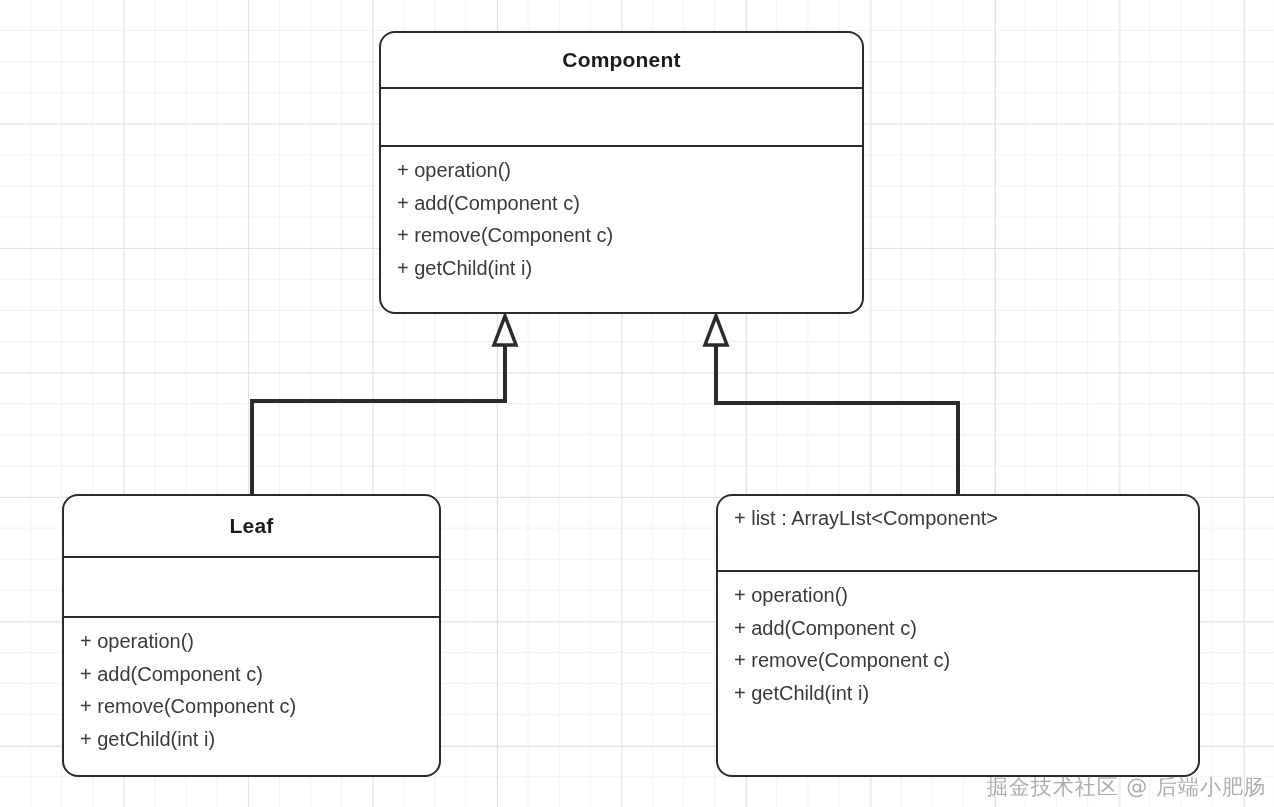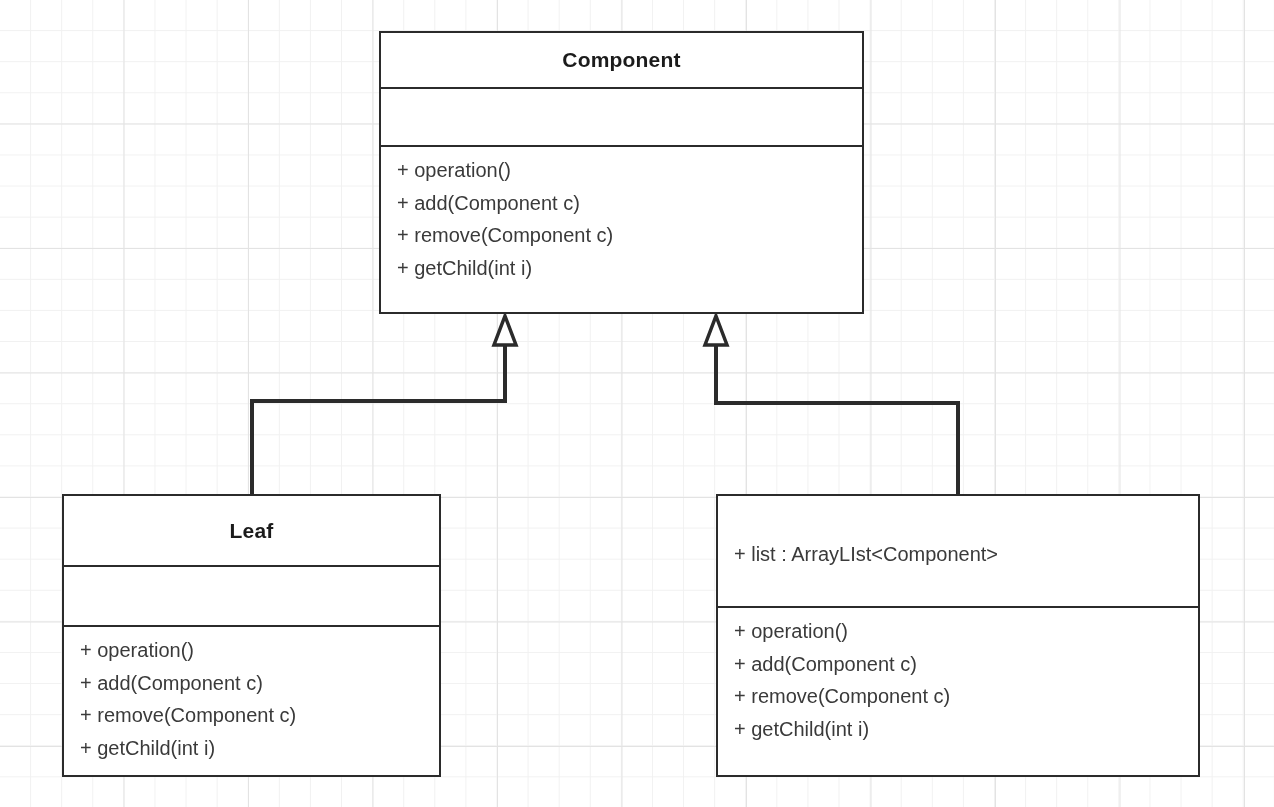--- a/index.html
+++ b/index.html
@@ -35,21 +35,21 @@
     background-position: -1px -1px, -1px -1px, -1px -1px, -1px -1px;
     overflow: hidden;
   }
 
   
   .uml-class {
     position: absolute;
     box-sizing: border-box;
     background: #ffffff;
     border: 2.5px solid #2b2b2b;
-    border-radius: 0;
+    border-radius: 16px;
     overflow: hidden;
     z-index: 3;
   }
   .uml-title {
     box-sizing: border-box;
     text-align: center;
     font-weight: bold;
     font-size: 21px;
     color: #1b1b1b;
     letter-spacing: 0.2px;
@@ -76,28 +76,28 @@
   }
 
   
   #class-component { left: 379px; top: 31px; width: 485px; height: 283px; }
   #class-component .uml-title  { height: 56px; }
   #class-component .uml-attrs  { height: 58px; }
   #class-component .uml-ops    { height: calc(100% - 114px); }
 
   
   #class-leaf { left: 62px; top: 494px; width: 379px; height: 283px; }
-  #class-leaf .uml-title  { height: 71px; }
+  #class-leaf .uml-title  { height: 62px; }
   #class-leaf .uml-attrs  { height: 60px; }
   #class-leaf .uml-ops    { height: calc(100% - 117px); }
 
   
   #class-composite { left: 716px; top: 494px; width: 484px; height: 283px; }
   #class-composite .uml-title  { height: 57px; }
-  #class-composite .uml-attrs  { height: 76px; margin-top: 36px; }
+  #class-composite .uml-attrs  { height: 76px; }
   #class-composite .uml-ops    { height: calc(100% - 117px); }
 
   
   #connectors {
     position: absolute;
     left: 0; top: 0;
     width: 1274px;
     height: 807px;
     z-index: 2;
     pointer-events: none;
@@ -177,14 +177,15 @@
       <div class="member">+ list : ArrayLIst&lt;Component&gt;</div>
     </div>
     <div class="uml-ops">
       <div class="member">+ operation()</div>
       <div class="member">+ add(Component c)</div>
       <div class="member">+ remove(Component c)</div>
       <div class="member">+ getChild(int i)</div>
     </div>
   </div>
 
+  <div id="watermark">掘金技术社区 @ 后端小肥肠</div>
 
 </div>
 
 </body></html>

